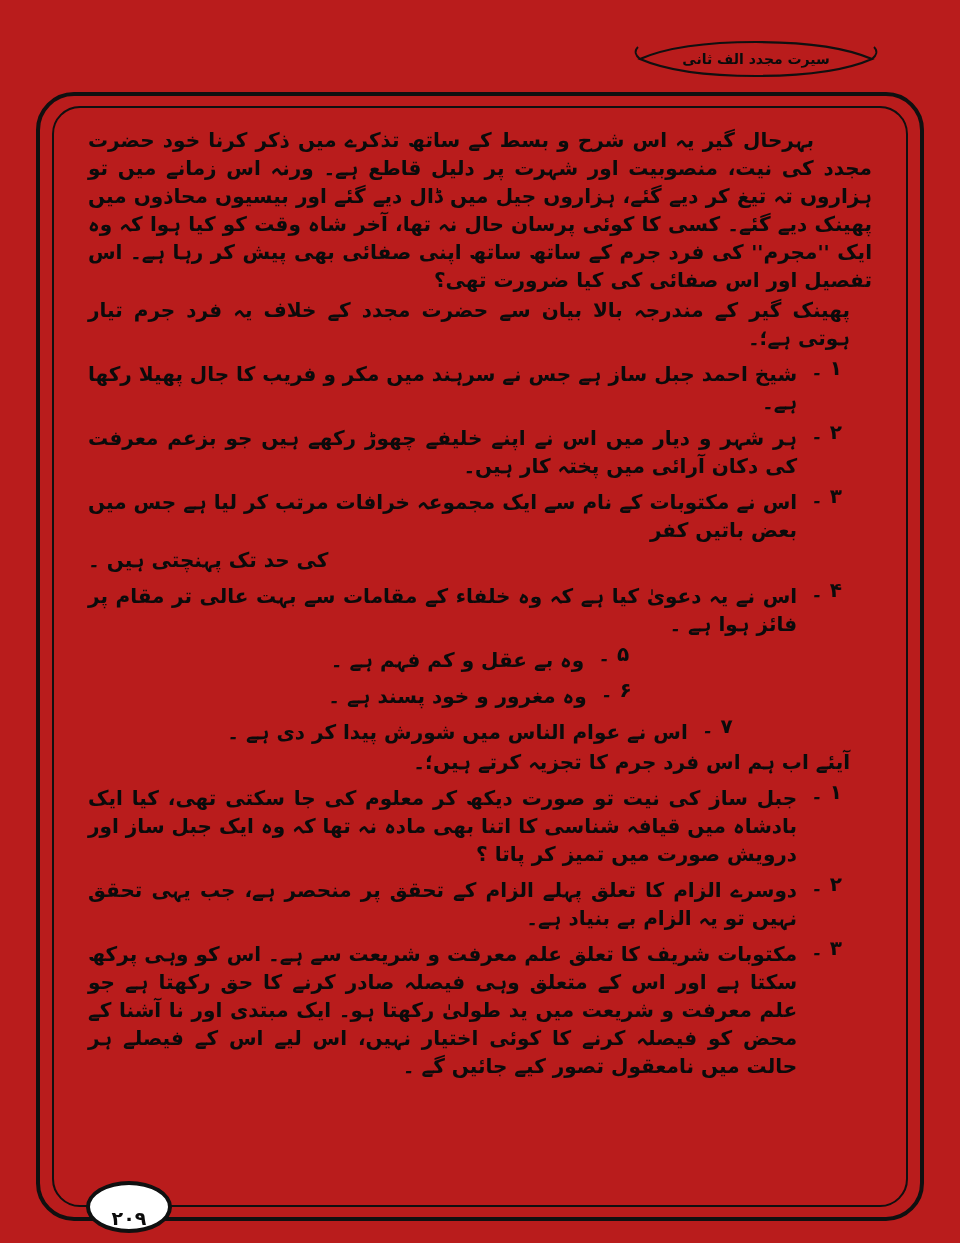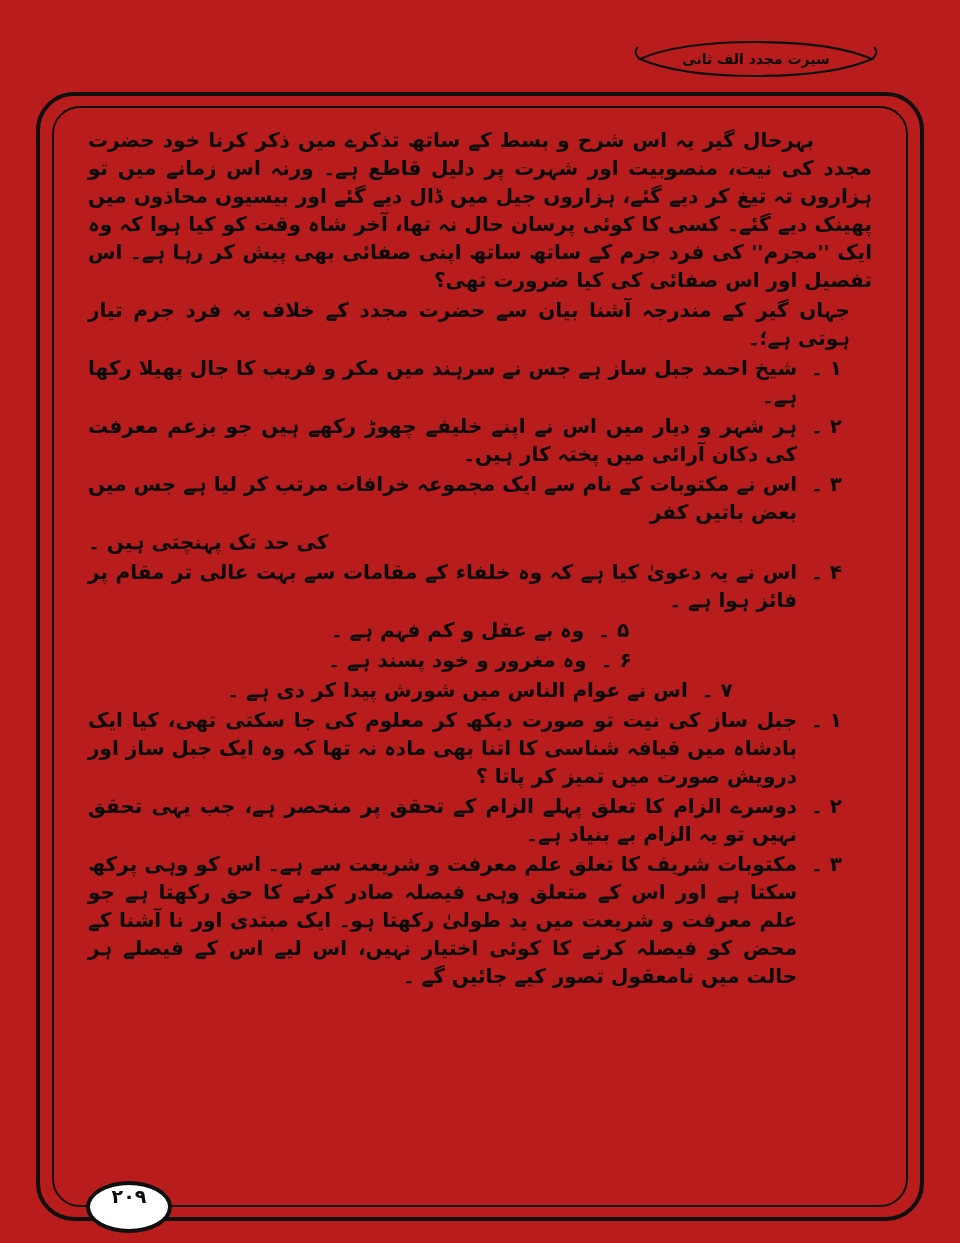--- a/index.html
+++ b/index.html
@@ -27,35 +27,35 @@
   }
   .cartouche svg{position:absolute;inset:0;}
   .cartouche .title{
     position:absolute;inset:0;display:flex;align-items:center;justify-content:center;
     font-size:14px;font-weight:700;direction:rtl;letter-spacing:.5px;
   }
   
   .page-badge{
     position:absolute;left:86px;bottom:10px;width:78px;height:44px;
     background:#ffffff;border:4px solid #101010;border-radius:50%;
-    display:flex;align-items:flex-start;justify-content:center;
+    display:flex;align-items:flex-end;justify-content:center;
     font-size:19px;font-weight:700;z-index:6;
   }
   
   .content{
     position:absolute;top:126px;right:88px;left:88px;bottom:60px;
     direction:rtl;text-align:justify;
     font-size:20px;line-height:28px;font-weight:700;
   }
   .para{margin:0 0 2px 0;}
   .indent-first{text-indent:58px;}
   .intro{margin:0 0 2px 0;padding-right:22px;}
   .list-item{display:flex;gap:14px;padding-right:30px;margin:0 0 2px 0;}
   .list-item .num{flex:0 0 auto;white-space:nowrap;}
-  .list-item .txt{flex:1 1 auto;}
+  .list-item .txt{flex:1 1 auto;margin-top:6px;}
   .list-item.centered{justify-content:center;padding-right:0;}
   .list-item.centered .txt{flex:0 1 auto;text-align:center;}
   .cont-line{text-align:left;margin:0 0 2px 0;}
 </style>
 </head>
 <body>
 
 <div class="sheet">
 
   <div class="frame-outer"></div>
@@ -71,21 +71,21 @@
   </div>
 
   <div class="page-badge">
     <span>۲۰۹</span>
   </div>
 
   <div class="content">
 
     <p class="para indent-first">بہرحال گیر یہ اس شرح و بسط کے ساتھ تذکرے میں ذکر کرنا خود حضرت مجدد کی نیت، منصوبیت اور شہرت پر دلیل قاطع ہے۔ ورنہ اس زمانے میں تو ہزاروں تہ تیغ کر دیے گئے، ہزاروں جیل میں ڈال دیے گئے اور بیسیوں محاذوں میں پھینک دیے گئے۔ کسی کا کوئی پرسان حال نہ تھا، آخر شاہ وقت کو کیا ہوا کہ وہ ایک ''مجرم'' کی فرد جرم کے ساتھ ساتھ اپنی صفائی بھی پیش کر رہا ہے۔ اس تفصیل اور اس صفائی کی کیا ضرورت تھی؟</p>
 
-    <p class="intro">جہاں گیر کے مندرجہ آشنا بیان سے حضرت مجدد کے خلاف یہ فرد جرم تیار ہوتی ہے؛۔</p>
+    <p class="intro">پھینک گیر کے مندرجہ بالا بیان سے حضرت مجدد کے خلاف یہ فرد جرم تیار ہوتی ہے؛۔</p>
 
     <div class="list-item">
       <span class="num">۱ ۔</span>
       <span class="txt">شیخ احمد جبل ساز ہے جس نے سرہند میں مکر و فریب کا جال پھیلا رکھا ہے۔</span>
     </div>
 
     <div class="list-item">
       <span class="num">۲ ۔</span>
       <span class="txt">ہر شہر و دیار میں اس نے اپنے خلیفے چھوڑ رکھے ہیں جو بزعم معرفت کی دکان آرائی میں پختہ کار ہیں۔</span>
     </div>
@@ -109,20 +109,21 @@
     <div class="list-item centered">
       <span class="num">۶ ۔</span>
       <span class="txt">وہ مغرور و خود پسند ہے ۔</span>
     </div>
 
     <div class="list-item centered">
       <span class="num">۷ ۔</span>
       <span class="txt">اس نے عوام الناس میں شورش پیدا کر دی ہے ۔</span>
     </div>
 
+    <p class="intro">آیئے اب ہم اس فرد جرم کا تجزیہ کرتے ہیں؛۔</p>
 
     <div class="list-item">
       <span class="num">۱ ۔</span>
       <span class="txt">جبل ساز کی نیت تو صورت دیکھ کر معلوم کی جا سکتی تھی، کیا ایک بادشاہ میں قیافہ شناسی کا اتنا بھی مادہ نہ تھا کہ وہ ایک جبل ساز اور درویش صورت میں تمیز کر پاتا ؟</span>
     </div>
 
     <div class="list-item">
       <span class="num">۲ ۔</span>
       <span class="txt">دوسرے الزام کا تعلق پہلے الزام کے تحقق پر منحصر ہے، جب یہی تحقق نہیں تو یہ الزام بے بنیاد ہے۔</span>
     </div>

